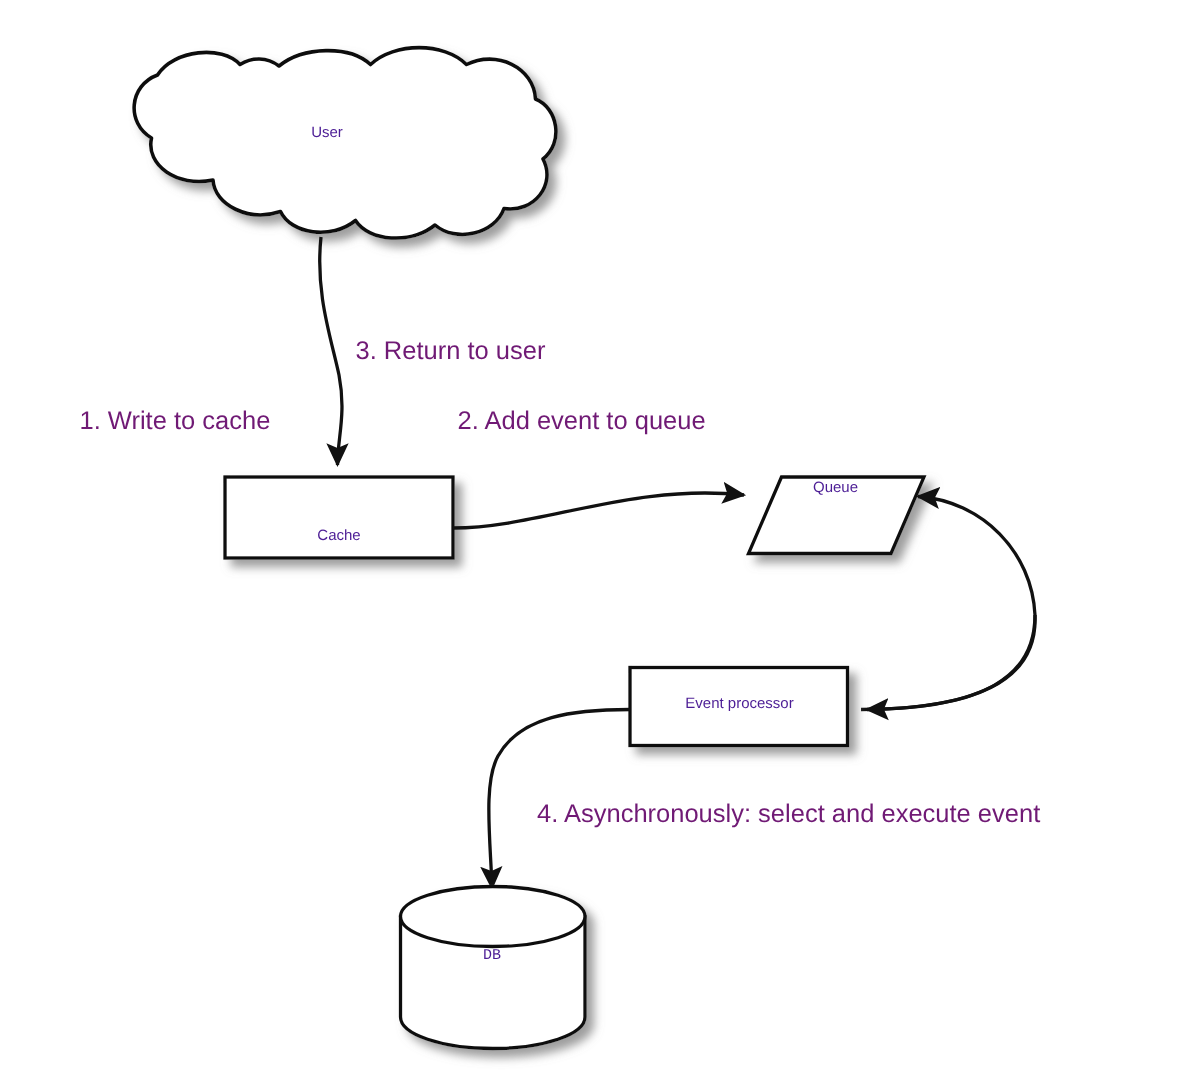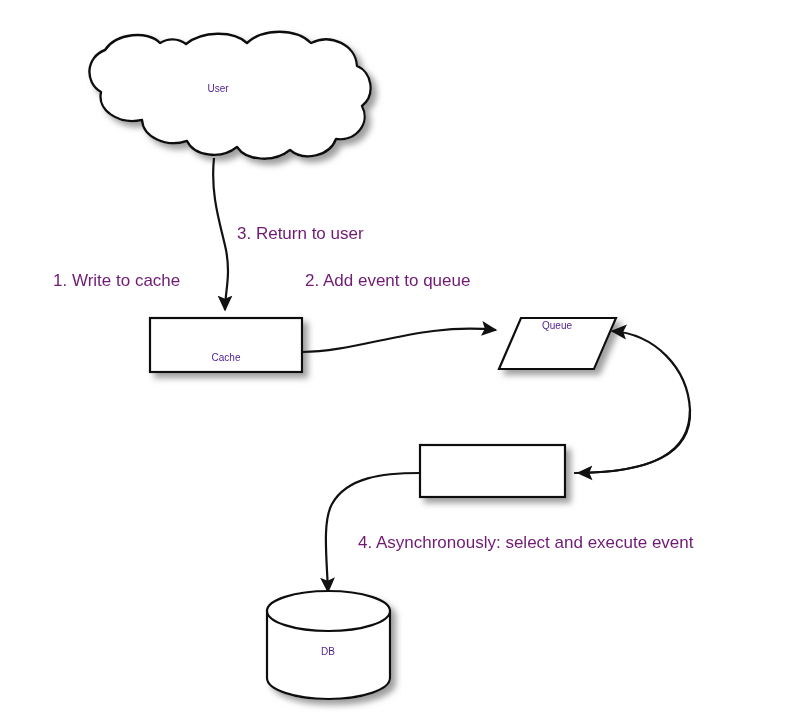--- a/index.html
+++ b/index.html
@@ -41,21 +41,21 @@
     font-family: "Liberation Sans", sans-serif;
     font-size: 17px;
     color: #701a75;
     white-space: nowrap;
     pointer-events: none;
   }
   .lbl-user   { left: 163px; top: 83px;  width: 110px; }
   .lbl-cache  { left: 171px; top: 352px; width: 110px; }
   .lbl-queue  { left: 502px; top: 320px; width: 110px; }
   .lbl-evproc { left: 420px; top: 464px; width: 146px; }
-  .lbl-db     { left: 273px; top: 646px; width: 110px; }
+  .lbl-db     { left: 273px; top: 632px; width: 110px; font-family: Liberation Mono, monospace; }
 
   .step-1 { left: 53px;  top: 271px; }
   .step-2 { left: 305px; top: 271px; }
   .step-3 { left: 237px; top: 224px; }
   .step-4 { left: 358px; top: 533px; }
 </style>
 </head>
 <body>
 
 <div id="diagram-root">
@@ -125,20 +125,21 @@
       <ellipse cx="328.5" cy="611" rx="61.5" ry="20" fill="#ffffff" stroke="#111111" stroke-width="2.2"></ellipse>
     </g>
   </svg>
 
   <div class="node-label lbl-user">User</div>
 
   <div class="node-label lbl-cache">Cache</div>
 
   <div class="node-label lbl-queue">Queue</div>
 
+  <div class="node-label lbl-evproc">Event processor</div>
 
   <div class="node-label lbl-db">DB</div>
 
   <div class="step-label step-1">1. Write to cache</div>
 
   <div class="step-label step-2">2. Add event to queue</div>
 
   <div class="step-label step-3">3. Return to user</div>
 
   <div class="step-label step-4">4. Asynchronously: select and execute event</div>

